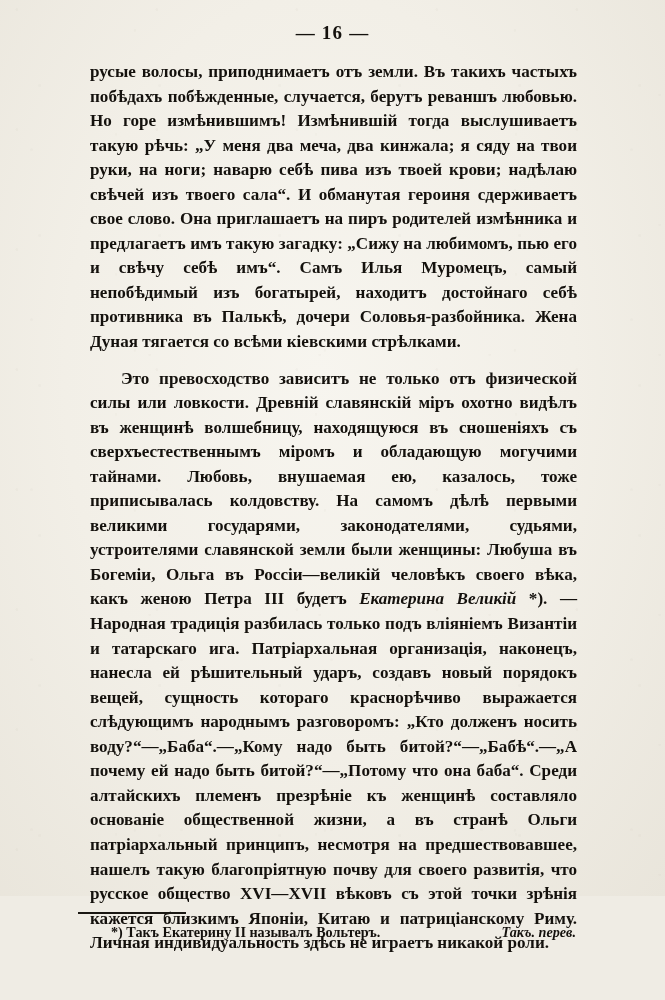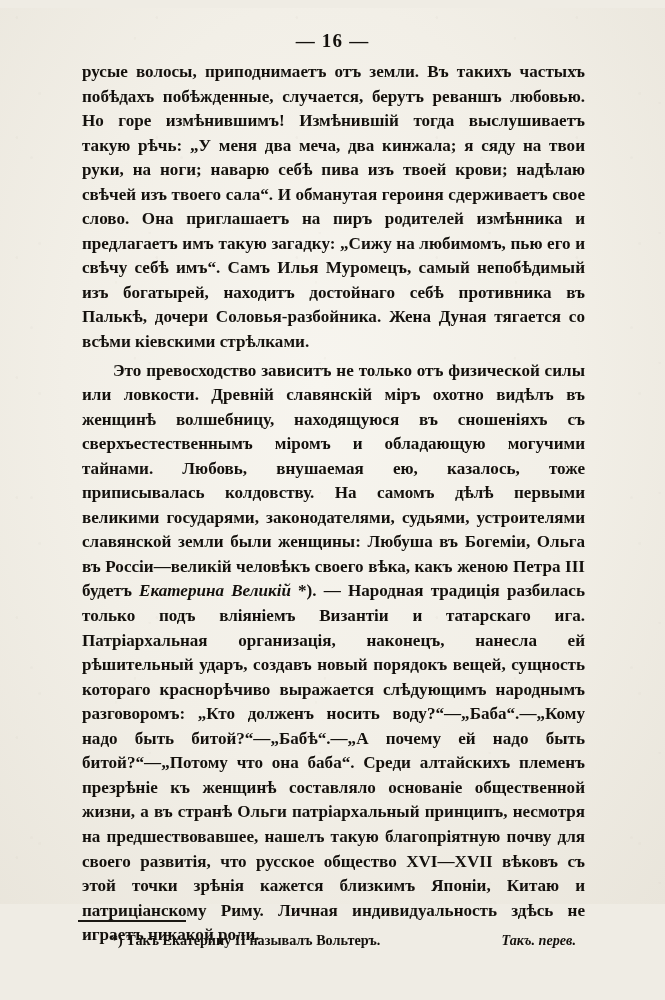--- a/index.html
+++ b/index.html
@@ -12,21 +12,21 @@
     background: #efece4;
     font-family: "Liberation Serif", "DejaVu Serif", serif;
     color: #17140f;
     overflow: hidden;
     position: relative;
   }
 
   .page {
     position: absolute;
     left: 0;
-    top: 8px;
+    top: 0;
     width: 665px;
     height: 896px;
     background:
       radial-gradient(ellipse at 48% 42%, #f7f5ef 0%, #f2efe7 52%, #e9e5db 100%);
   }
 
   
   .grain {
     position: absolute;
     inset: 0;
@@ -62,21 +62,21 @@
     font-size: 17.1px;
     line-height: 24.55px;
     text-align: justify;
     text-justify: inter-word;
     font-weight: 700;
     color: #14110d;
     -webkit-font-smoothing: none;
   }
 
   .body-text p {
-    margin: 4px;
+    margin: 12px;
     text-indent: 31px;
     hyphens: manual;
   }
 
   .body-text p.first {
     text-indent: 0;
   }
 
   .it {
     font-style: italic;

